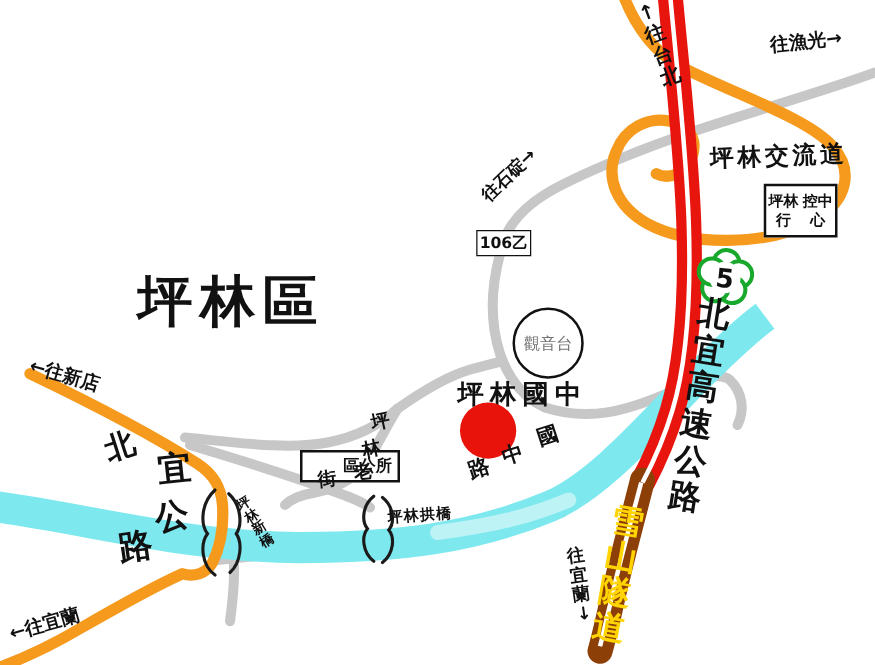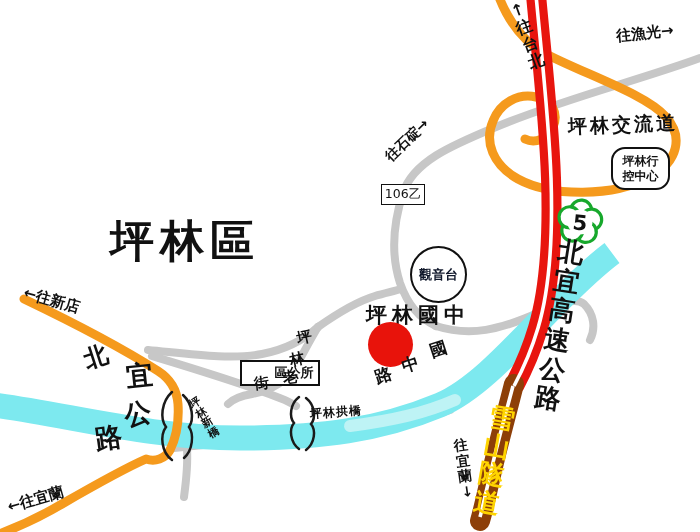--- a/index.html
+++ b/index.html
@@ -5,23 +5,23 @@
   html,body{margin:0;padding:0;background:#fff;}
   #map{position:relative;width:700px;height:532px;background:#ffffff;overflow:hidden;
        font-family:"DejaVu Sans",sans-serif;}
   #map svg{position:absolute;left:0;top:0;}
   .lbl{position:absolute;color:#111;white-space:nowrap;font-weight:bold;}
   .vcol{position:absolute;width:1.1em;line-height:1.12;word-break:break-all;
         text-align:center;color:#111;font-weight:bold;}
   .ch{position:absolute;color:#111;font-weight:bold;line-height:1;}
   .circle{position:absolute;border:2px solid #111;border-radius:50%;background:#fff;
           display:flex;align-items:center;justify-content:center;text-align:center;
-          color:#0f172a;font-weight:bold;}
+          color:#737373;font-weight:normal;}
   .box{position:absolute;border:2px solid #111;background:#fff;display:flex;
-       align-items:center;justify-content:center;text-align:center;color:#111;}
+       align-items:center;justify-content:center;text-align:center;color:#111;font-weight:bold;}
   .title{font-size:44px;font-weight:800;letter-spacing:6px;}
   .dot{position:absolute;width:45px;height:45px;border-radius:50%;background:#e8130b;}
 </style>
 </head>
 <body>
 
 <div id="map">
 
   <svg width="700" height="532" viewBox="0 0 700 532">
 
@@ -70,21 +70,21 @@
   </svg>
 
   <div class="lbl title" style="left:110px;top:212px;">坪林區</div>
 
   <div class="vcol" style="left:506px;top:2px;font-size:16px;transform:rotate(-20deg);transform-origin:top center;">↑往台北</div>
 
   <div class="lbl" style="left:616px;top:24px;font-size:15px;transform:rotate(-6deg);">往漁光→</div>
 
   <div class="lbl" style="left:568px;top:112px;font-size:19px;letter-spacing:3px;transform:rotate(-2deg);">坪林交流道</div>
 
-  <div class="box" style="left:611px;top:147px;width:55px;height:39px;font-size:12px;line-height:1.25;font-weight:bold;flex-direction:column;border-radius:14px;">
+  <div class="box" style="left:611px;top:147px;width:55px;height:39px;font-size:12px;line-height:1.25;font-weight:bold;flex-direction:row;">
     <span>坪林行</span>
     <span>控中心</span>
   </div>
 
   <div class="vcol" style="left:559px;top:238px;font-size:26px;line-height:1.14;transform:rotate(9deg);transform-origin:top center;">北宜高速公路</div>
 
   <div class="vcol" style="left:490px;top:404px;font-size:26px;line-height:1.1;color:#ffd400;transform:rotate(10deg);transform-origin:top center;">雪山隧道</div>
 
   <div class="vcol" style="left:452px;top:438px;font-size:14px;transform:rotate(-8deg);transform-origin:top center;">往宜蘭↓</div>
 

